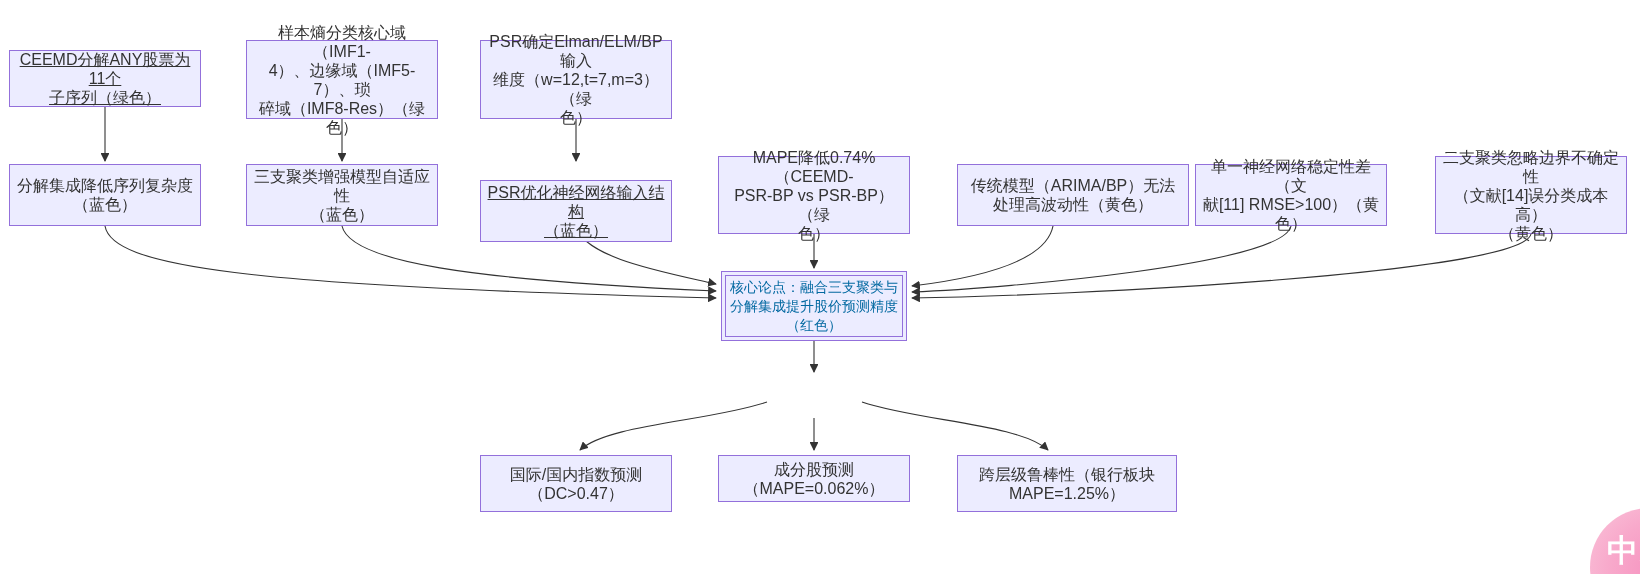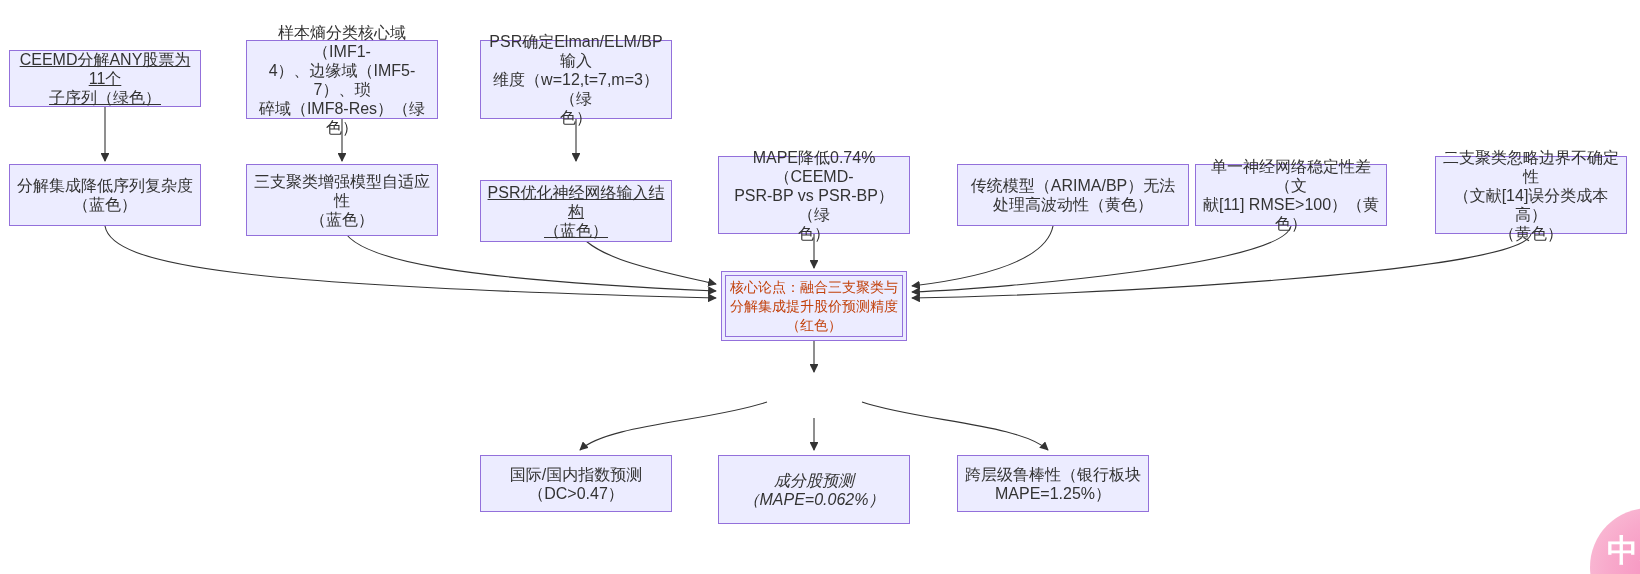--- a/index.html
+++ b/index.html
@@ -41,21 +41,21 @@
     box-sizing: border-box;
     background: #ECECFF;
     border: 1px solid #9370DB;
     padding: 3px;
   }
   .node-core-inner {
     box-sizing: border-box;
     width: 100%; height: 100%;
     border: 1px solid #9370DB;
     background: #ECECFF;
-    color: #c2410c;
+    color: #0369a1;
     font-size: 14px;
     line-height: 19px;
     text-align: center;
     white-space: pre-line;
     display: flex;
     align-items: center;
     justify-content: center;
   }
   .translate-btn {
     position: absolute;
@@ -109,21 +109,21 @@
 4）、边缘域（IMF5-7）、琐
 碎域（IMF8-Res）（绿色）</div>
 
   <div class="node" style="left:480px; top:40px; width:192px; height:79px;">PSR确定Elman/ELM/BP输入
 维度（w=12,t=7,m=3）（绿
 色）</div>
 
   <div class="node" style="left:9px; top:164px; width:192px; height:62px;">分解集成降低序列复杂度
 （蓝色）</div>
 
-  <div class="node" style="left:246px; top:164px; width:192px; height:72px;">三支聚类增强模型自适应性
+  <div class="node" style="left:246px; top:164px; width:192px; height:62px;">三支聚类增强模型自适应性
 （蓝色）</div>
 
   <div class="node" style="left:480px; top:180px; width:192px; height:62px;text-decoration:underline;">PSR优化神经网络输入结构
 （蓝色）</div>
 
   <div class="node" style="left:718px; top:156px; width:192px; height:78px;">MAPE降低0.74%（CEEMD-
 PSR-BP vs PSR-BP）（绿
 色）</div>
 
   <div class="node" style="left:957px; top:164px; width:232px; height:62px;">传统模型（ARIMA/BP）无法
@@ -139,23 +139,23 @@
   <div class="node-core-outer" style="left:721px; top:271px; width:186px; height:70px;">
     <div class="node-core-inner">核心论点：融合三支聚类与
 分解集成提升股价预测精度
 （红色）</div>
   </div>
 
 
   <div class="node" style="left:480px; top:455px; width:192px; height:57px;">国际/国内指数预测
 （DC&gt;0.47）</div>
 
-  <div class="node" style="left:718px; top:455px; width:192px; height:69px;font-style:italic;">成分股预测
+  <div class="node" style="left:718px; top:455px; width:192px; height:47px;">成分股预测
 （MAPE=0.062%）</div>
 
-  <div class="node" style="left:957px; top:455px; width:192px; height:57px;">跨层级鲁棒性（银行板块
+  <div class="node" style="left:957px; top:455px; width:220px; height:57px;">跨层级鲁棒性（银行板块
 MAPE=1.25%）</div>
 
   <div class="translate-btn">
     <span class="glyph">中A</span>
   </div>
 
 </div>
 
 </body></html>

